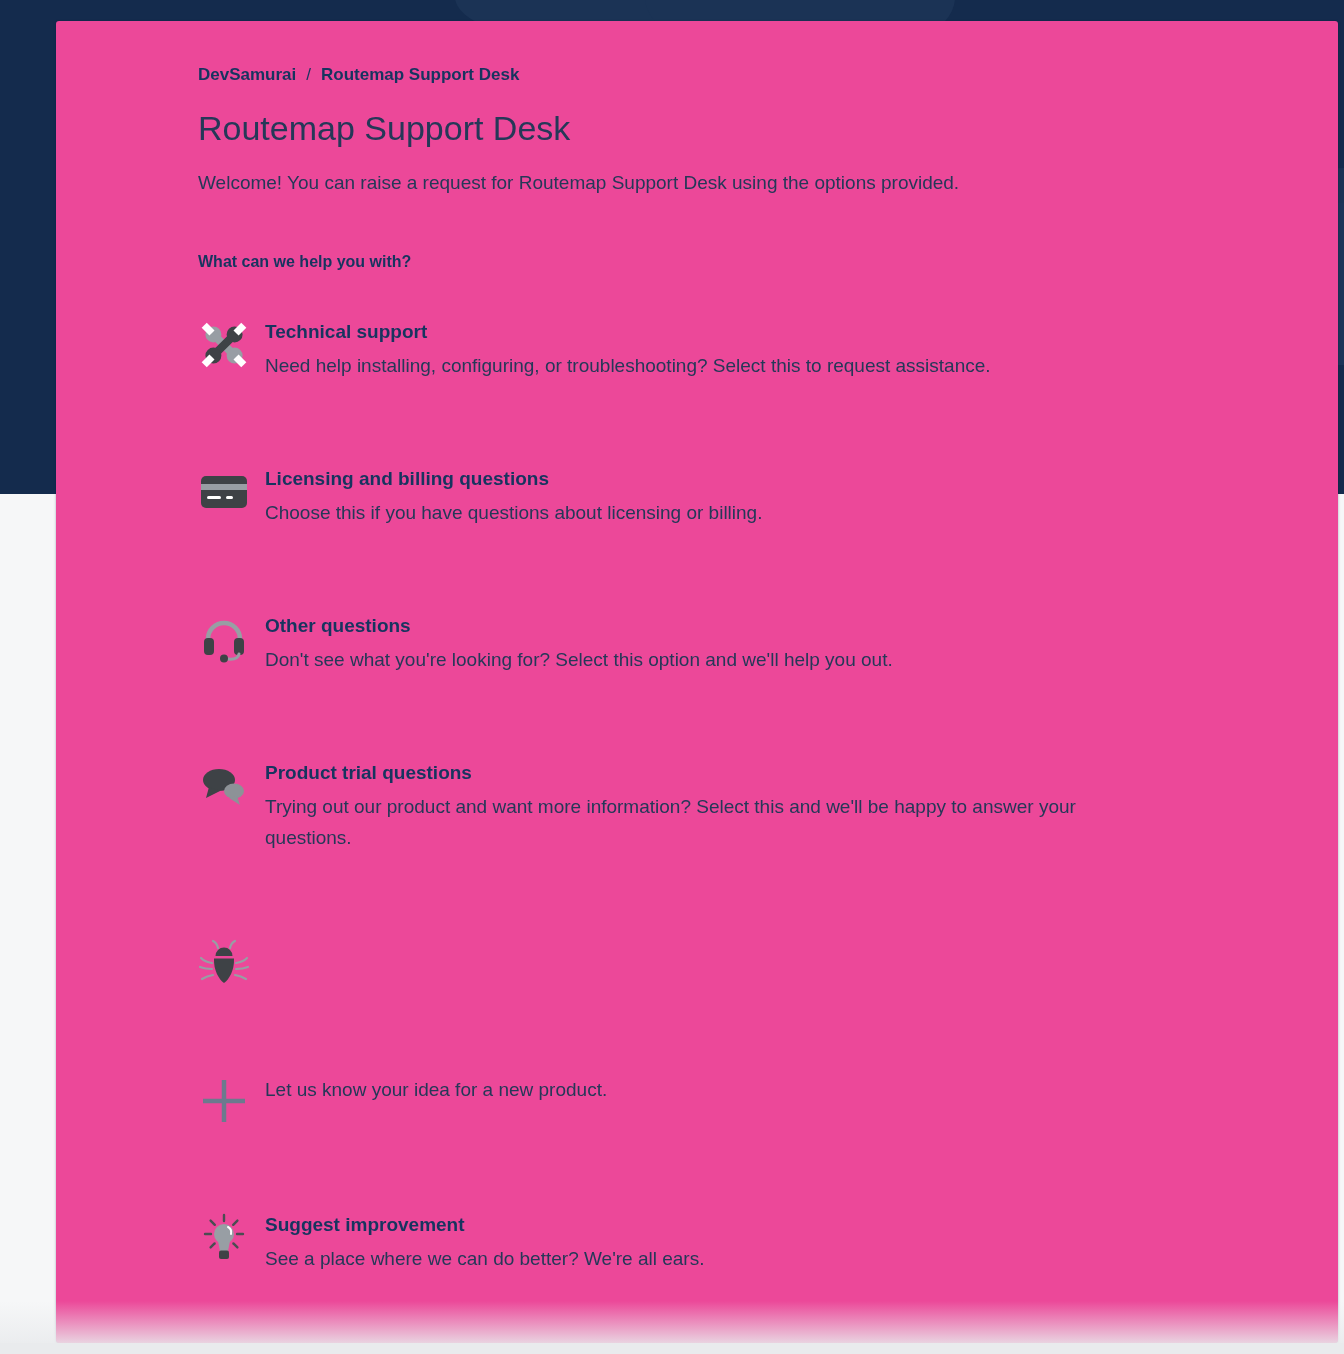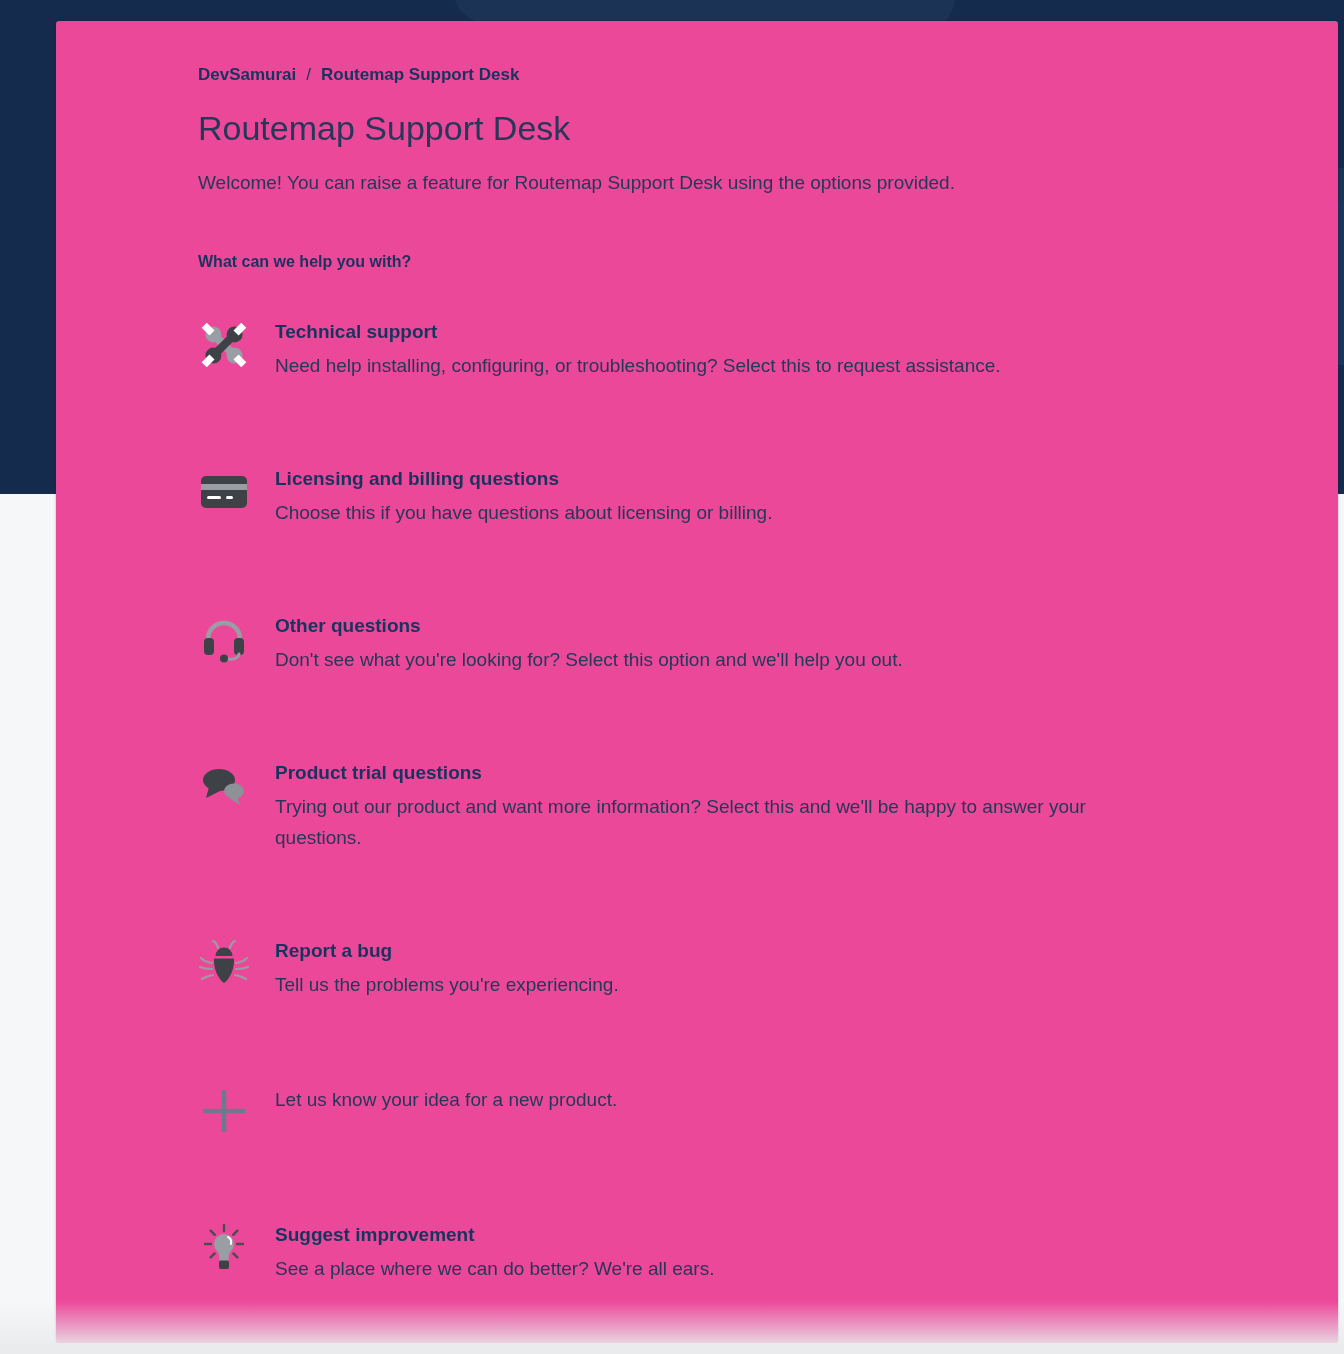--- a/index.html
+++ b/index.html
@@ -59,21 +59,21 @@
     font-size: 19px; line-height: 31px;
     color: #253858;
   }
   h2.section-heading {
     margin: 50px 0 0 0;
     font-size: 16px; font-weight: bold; line-height: 27px;
     color: #17345F;
   }
   .items { margin-top: 43px; }
   .item {
-    display: flex; gap: 25px;
+    display: flex; gap: 15px;
     margin-bottom: 84px;
     text-decoration: none; cursor: pointer;
   }
   .icon { width: 52px; height: 52px; flex: none; margin-top: 1px; }
   .icon svg { width: 52px; height: 52px; display: block; }
   .item-text { display: block; }
   .item-title {
     display: block;
     font-size: 19px; font-weight: bold; line-height: 27px;
     color: #17345F; margin-bottom: 5px;
@@ -97,21 +97,21 @@
 <div class="card">
 
   <nav class="breadcrumb">
     <a>DevSamurai</a>
     <span class="sep">/</span>
     <a>Routemap Support Desk</a>
   </nav>
 
   <h1 class="page-title">Routemap Support Desk</h1>
 
-  <p class="welcome">Welcome! You can raise a feature for Routemap Support Desk using the options provided.</p>
+  <p class="welcome">Welcome! You can raise a request for Routemap Support Desk using the options provided.</p>
 
   <h2 class="section-heading">What can we help you with?</h2>
 
   <div class="items">
 
     <a class="item">
       <span class="icon">
         <svg viewBox="0 0 52 52">
           <g transform="rotate(-45 26 26)">
             <circle cx="26" cy="11" r="8" fill="#989EA4"></circle>
@@ -195,24 +195,20 @@
             <path d="M14 31 q-7 0 -12 -2"></path>
             <path d="M15 37 q-6 1 -11 4"></path>
             <path d="M38 25 q7 -1 11 -5"></path>
             <path d="M38 31 q7 0 12 -2"></path>
             <path d="M37 37 q6 1 11 4"></path>
           </g>
           <path d="M17.5 18 a8.5 8.5 0 0 1 17 0 z" fill="#3E4246"></path>
           <path d="M16 20.5 h20 c0.5 12 -5 21 -10 24.5 c-5 -3.5 -10.5 -12.5 -10 -24.5 z" fill="#3E4246"></path>
         </svg>
       </span>
-      <span class="item-text">
-        <span class="item-title">Report a bug</span>
-        <span class="item-desc">Tell us the problems you're experiencing.</span>
-      </span>
     </a>
 
     <a class="item">
       <span class="icon">
         <svg viewBox="0 0 52 52">
           <path d="M26 5 v42 M5 26 h42" stroke="#6C7A8E" stroke-width="4.5" fill="none"></path>
         </svg>
       </span>
       <span class="item-text">
         <span class="item-desc">Let us know your idea for a new product.</span>

